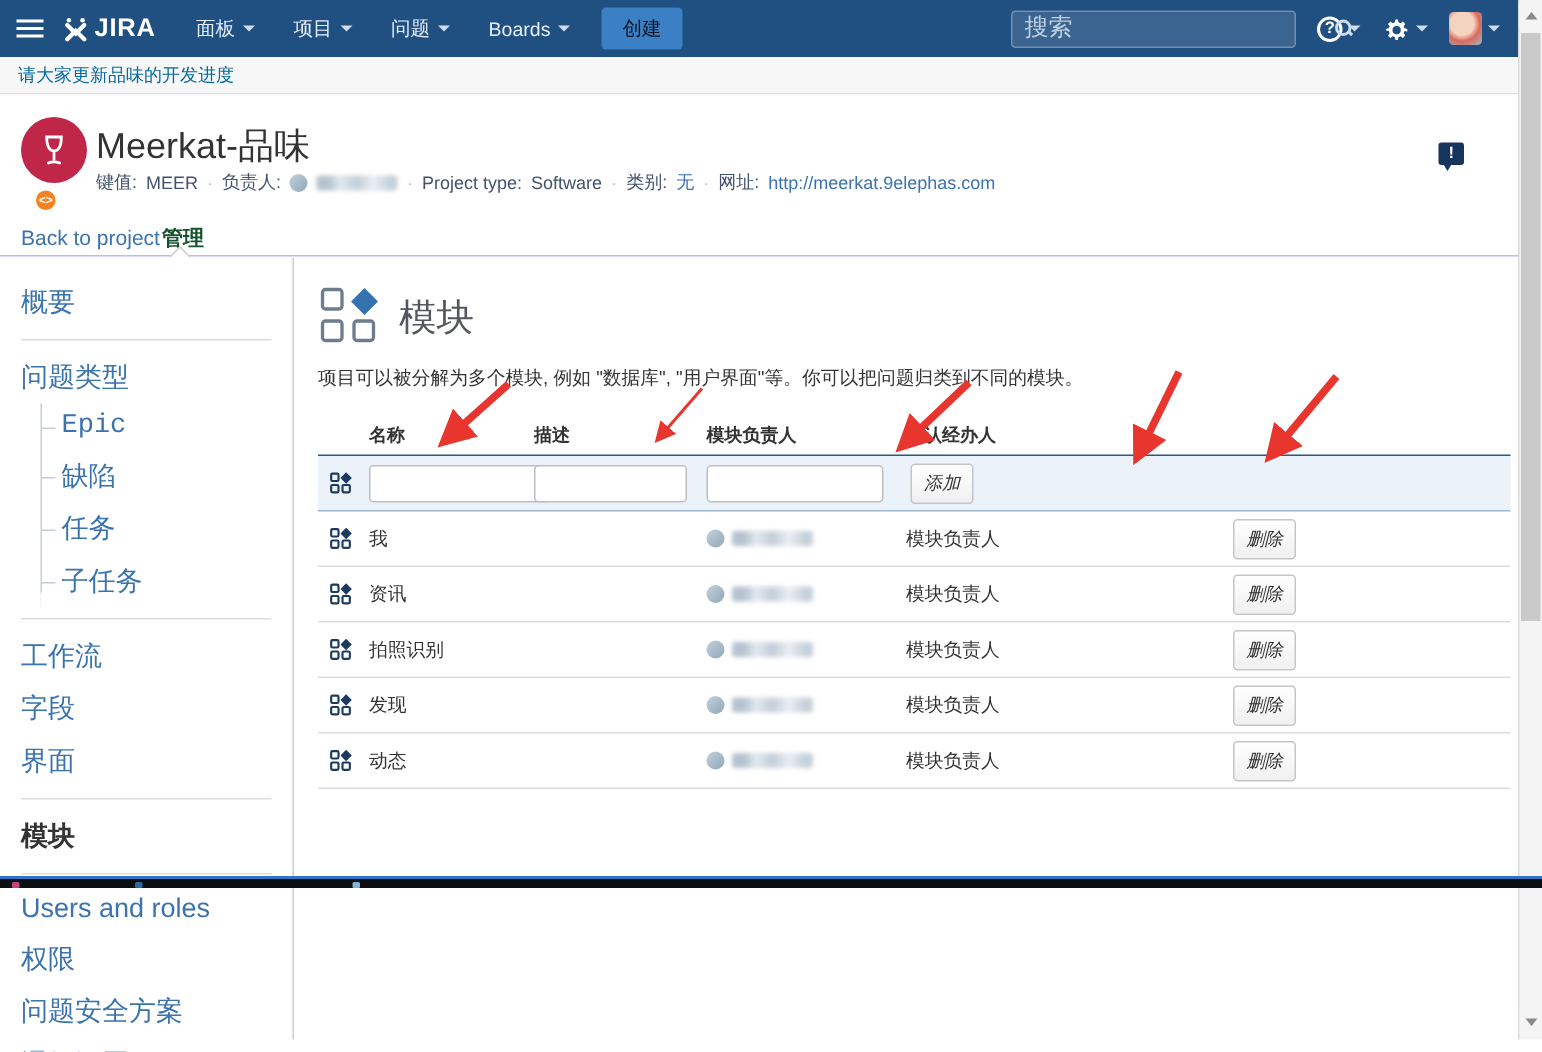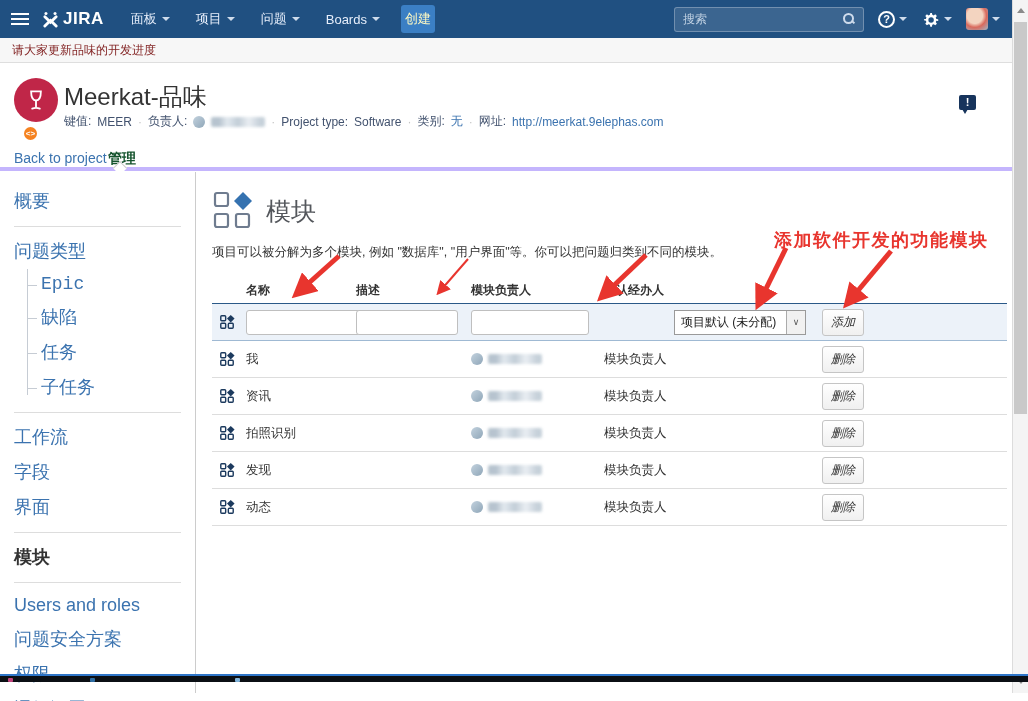--- a/index.html
+++ b/index.html
@@ -1,65 +1,65 @@
 <!DOCTYPE html>
 <html><head>
 <meta charset="utf-8">
 <style>
   * { margin:0; padding:0; box-sizing:border-box; }
   html,body { width:1028px; height:701px; }
   body { font-family:"Liberation Sans","DejaVu Sans",sans-serif; background:#fff; position:relative; overflow:hidden; }
-  .page { position:absolute; inset:0; width:1028px; height:682px; background:#fff; }
+  .page { position:absolute; inset:0; width:1028px; height:592px; background:#fff; }
 
   
   .topnav { position:absolute; left:0; top:0; width:1012px; height:38px; background:#205081; display:flex; align-items:center; color:#fff; }
   .hamburger { width:40px; display:flex; flex-direction:column; gap:3px; align-items:center; cursor:pointer; }
   .hamburger span { display:block; width:18px; height:2px; background:#fff; }
   .logo { display:flex; align-items:center; gap:4px; margin:0 14px 0 2px; font-weight:bold; font-size:17px; letter-spacing:.5px; }
   .navitem { font-size:13px; color:#e6eefb; padding:0 13px; height:38px; display:flex; align-items:center; gap:5px; cursor:pointer; }
   .caret { width:0; height:0; border-left:4px solid transparent; border-right:4px solid transparent; border-top:4px solid #cfdcec; }
-  .create-btn { background:#3b7fc4; border:none; color:#fef9c3; font-size:13px; padding:5px 4px; border-radius:3px; margin-left:8px; cursor:pointer; }
+  .create-btn { background:#3b7fc4; border:none; color:#0f172a; font-size:13px; padding:5px 14px; border-radius:3px; margin-left:8px; cursor:pointer; }
   .nav-right { margin-left:auto; display:flex; align-items:center; gap:14px; padding-right:12px; }
   .searchbox { display:flex; align-items:center; background:rgba(255,255,255,.12); border:1px solid rgba(255,255,255,.28); border-radius:3px; width:190px; height:25px; padding:0 8px; }
-  .searchbox input { flex:1; background:transparent; border:none; outline:none; color:#fdba74; font-size:12px;font-family:Liberation Serif, serif; }
+  .searchbox input { flex:1; background:transparent; border:none; outline:none; color:#fdba74; font-size:16px; }
   .searchbox input::placeholder { color:#bfd0e2; }
   .mag { position:relative; width:12px; height:12px; }
   .mag::before { content:""; position:absolute; left:0; top:0; width:7px; height:7px; border:2px solid #cfdcec; border-radius:50%; }
   .mag::after { content:""; position:absolute; left:8px; top:8px; width:4px; height:2px; background:#cfdcec; transform:rotate(45deg); }
   .help-circle { width:17px; height:17px; border:2px solid #fff; border-radius:50%; display:flex; align-items:center; justify-content:center; font-size:11px; font-weight:bold; color:#fff; }
   .iconwrap { display:flex; align-items:center; gap:4px; cursor:pointer; }
   .avatar-sm { width:22px; height:22px; border-radius:3px; background:radial-gradient(circle at 40% 35%, #f3d4c0 0 40%, #d96a5d 60%, #9db8c9 100%); }
 
   
   .scrollbar { position:absolute; right:0; top:0; width:16px; height:693px; background:#f4f4f4; border-left:1px solid #dcdcdc; z-index:40; }
   .sb-up,.sb-down { position:absolute; left:0; width:15px; height:16px; background:#f4f4f4; display:flex; align-items:center; justify-content:center; cursor:pointer; }
   .sb-up { top:2px; } .sb-down { bottom:4px; }
   .sb-up::after { content:""; border-left:4px solid transparent; border-right:4px solid transparent; border-bottom:5px solid #8a8a8a; }
   .sb-down::after { content:""; border-left:4px solid transparent; border-right:4px solid transparent; border-top:5px solid #8a8a8a; }
   .sb-thumb { position:absolute; left:1px; top:22px; width:13px; height:392px; background:#c9c9c9; cursor:pointer; }
 
   
-  .banner { position:absolute; left:0; top:38px; width:1012px; height:25px; background:#f7f7f7; border-bottom:1px solid #dedede; display:flex; align-items:center; padding-left:12px; font-size:12px; color:#7f1d1d; }
+  .banner { position:absolute; left:0; top:38px; width:1012px; height:25px; background:#f7f7f7; border-bottom:1px solid #dedede; display:flex; align-items:center; padding-left:12px; font-size:12px; color:#0369a1; }
 
   
   .projhead { position:absolute; left:0; top:63px; width:1012px; height:84px; background:#fff; }
   .proj-avatar { position:absolute; left:14px; top:15px; width:44px; height:44px; border-radius:50%; background:#c02648; display:flex; align-items:center; justify-content:center; }
   .proj-badge { position:absolute; left:8px; top:47px; width:17px; height:17px; border-radius:50%; background:#f58220; border:2px solid #fff; color:#fff; font-size:8px; display:flex; align-items:center; justify-content:center; font-weight:bold; }
   .proj-title { position:absolute; left:64px; top:18px; font-size:24px; color:#333; }
   .proj-meta { position:absolute; left:64px; top:50px; font-size:12px; color:#6b778c; display:flex; align-items:center; gap:6px; }
   .meta-sep { color:#c4c4c4; }
   .meta-link { color:#3b73af; text-decoration:none; cursor:pointer; }
   .meta-dark { color:#42526e; }
   .lead-avatar { display:inline-block; width:12px; height:12px; border-radius:50%; background:linear-gradient(135deg,#c3d2de,#8fa6b8); vertical-align:middle; }
   .redact { display:inline-block; width:54px; height:10px; border-radius:2px; background:linear-gradient(90deg,#9fb0bf 15%,#d9e2ea 30%,#aebdca 50%,#e3e9ef 70%,#b4c2ce 90%); filter:blur(1.5px); opacity:.75; vertical-align:middle; }
   .bubble { position:absolute; right:36px; top:32px; width:17px; height:15px; background:#17345c; border-radius:2px; color:#fff; font-size:11px; font-weight:bold; text-align:center; line-height:15px; cursor:pointer; }
   .bubble::after { content:""; position:absolute; left:3px; top:14px; border-left:3px solid transparent; border-right:3px solid transparent; border-top:5px solid #17345c; }
 
   
-  .tabsbar { position:absolute; left:0; top:147px; width:1012px; height:24px; border-bottom:4px solid #c4b5fd; }
+  .tabsbar { position:absolute; left:0; top:147px; width:1012px; height:24px; border-bottom:1px solid #c4b5fd; }
   .tab-back { position:absolute; left:14px; top:3px; font-size:14px; color:#3b73af; text-decoration:none; cursor:pointer; }
   .tab-admin { position:absolute; left:108px; top:3px; font-size:14px; color:#14532d; font-weight:bold; cursor:pointer; }
   .notch { position:absolute; left:115px; bottom:-6px; width:10px; height:10px; background:#fff; border-left:1px solid #ccc; border-top:1px solid #ccc; transform:rotate(45deg); }
 
   
   .sidebar { position:absolute; left:0; top:172px; width:196px; height:521px; border-right:1px solid #ccc; padding:12px 0 0 14px; font-size:18px; }
   .snav a { color:#3b73af; text-decoration:none; cursor:pointer; }
   .sitem { display:block; padding:5px 0 6px 0; }
   .sitem.active { color:#333; font-weight:bold; }
   .sdiv { height:1px; background:#ddd; margin:7px 14px 7px 0; }
@@ -209,22 +209,22 @@
       <a class="titem">子任务</a>
     </div>
     <div class="sdiv"></div>
     <a class="sitem">工作流</a>
     <a class="sitem">字段</a>
     <a class="sitem">界面</a>
     <div class="sdiv"></div>
     <a class="sitem active">模块</a>
     <div class="sdiv"></div>
     <a class="sitem">Users and roles</a>
+    <a class="sitem">权限</a>
     <a class="sitem">问题安全方案</a>
-    <a class="sitem">权限</a>
     <a class="sitem">通知设置</a>
     <a class="sitem">HipChat integration</a>
 
   </div>
 
   <div class="main">
     <div class="mod-head">
       <svg width="42" height="42" viewBox="0 0 42 42">
         <rect x="3" y="3" width="13" height="13" rx="2" fill="none" stroke="#6f7c8f" stroke-width="2.2"></rect>
         <rect x="3" y="24" width="13" height="13" rx="2" fill="none" stroke="#6f7c8f" stroke-width="2.2"></rect>
@@ -250,26 +250,20 @@
           <svg width="16" height="16" viewBox="0 0 18 18">
             <rect x="2" y="2" width="5.5" height="5.5" rx="1" fill="none" stroke="#1c3a5e" stroke-width="1.6"></rect>
             <rect x="2" y="10.5" width="5.5" height="5.5" rx="1" fill="none" stroke="#1c3a5e" stroke-width="1.6"></rect>
             <rect x="10.5" y="10.5" width="5.5" height="5.5" rx="1" fill="none" stroke="#1c3a5e" stroke-width="1.6"></rect>
             <path d="M13.2 1 L17.5 5.2 L13.2 9.5 L9 5.2 Z" fill="#1c3a5e"></path>
           </svg>
         </div>
         <div><input class="tin w1" type="text" style=""></div>
         <div><input class="tin w2" type="text" style=""></div>
         <div><input class="tin w3" type="text" style=""></div>
-        <div>
-          <div class="selbox">
-            <span class="seltext">项目默认 (未分配)</span>
-            <span class="selarrow">∨</span>
-          </div>
-        </div>
         <div><button class="btn">添加</button></div>
       </div>
 
       <div class="trow drow">
         <div class="cell-icon">
             <svg width="16" height="16" viewBox="0 0 18 18">
               <rect x="2" y="2" width="5.5" height="5.5" rx="1" fill="none" stroke="#1c3a5e" stroke-width="1.6"></rect>
               <rect x="2" y="10.5" width="5.5" height="5.5" rx="1" fill="none" stroke="#1c3a5e" stroke-width="1.6"></rect>
               <rect x="10.5" y="10.5" width="5.5" height="5.5" rx="1" fill="none" stroke="#1c3a5e" stroke-width="1.6"></rect>
               <path d="M13.2 1 L17.5 5.2 L13.2 9.5 L9 5.2 Z" fill="#1c3a5e"></path>
@@ -356,21 +350,20 @@
         <div class="owner-cell">
             <span class="owner-dot"></span>
             <span class="redact"></span>
           </div>
         <div class="assignee">模块负责人</div>
         <div><button class="btn">删除</button></div>
       </div>
     </div>
   </div>
 
-  <div class="anno-text">添加软件开发的功能模块</div>
   <svg class="anno-layer" viewBox="0 0 1028 701">
     <defs>
       <marker id="ah" markerWidth="5" markerHeight="5" refX="2.5" refY="2.5" orient="auto">
         <path d="M0,0 L5,2.5 L0,5 Z" fill="#e8352e"></path>
       </marker>
       <marker id="ah2" markerWidth="7" markerHeight="7" refX="3.5" refY="3.5" orient="auto">
         <path d="M0,0 L7,3.5 L0,7 Z" fill="#e8352e"></path>
       </marker>
     </defs>
     <line x1="339" y1="256" x2="301" y2="290" stroke="#e8352e" stroke-width="5" marker-end="url(#ah)"></line>

